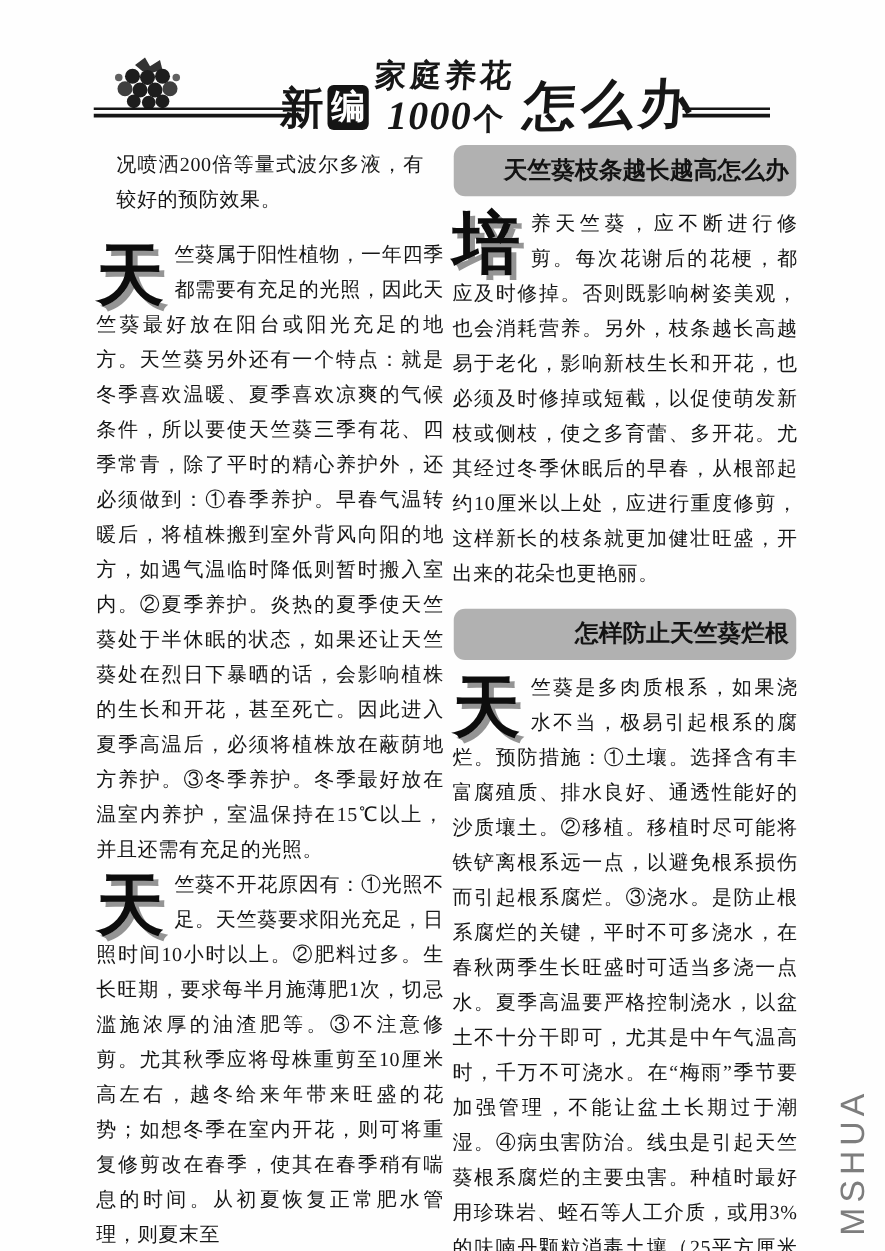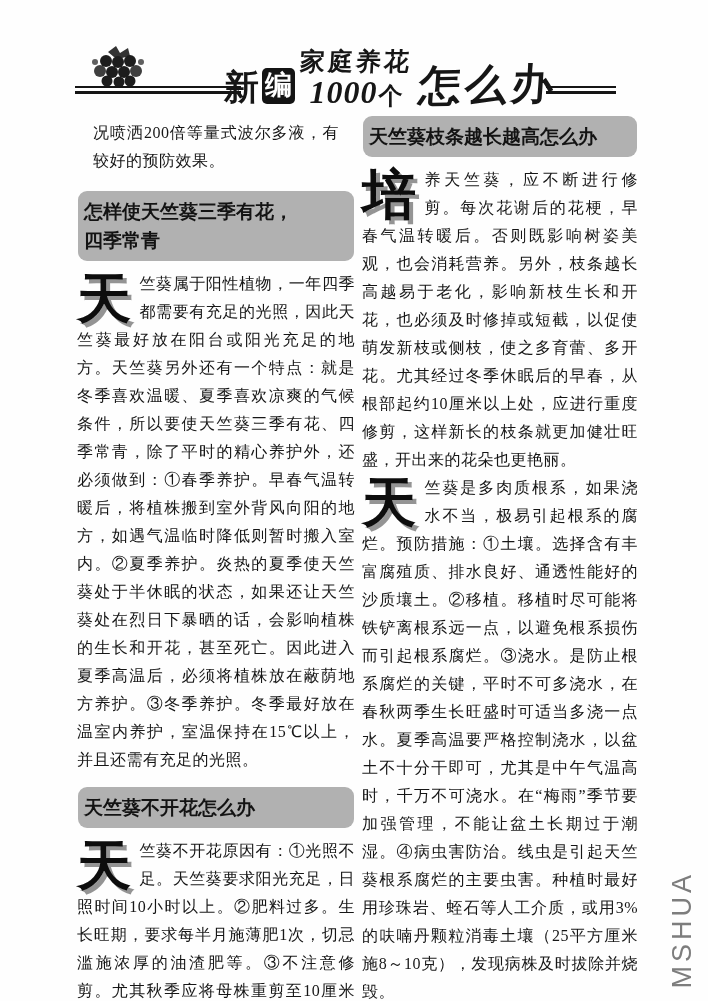--- a/index.html
+++ b/index.html
@@ -48,21 +48,21 @@
   .col-left  { left:77px;  }
   .col-right { left:362px; width:276px; }
 
   .body-text {
     margin:16px; font-size:16px; line-height:28px; letter-spacing:0.5px;
     text-align:justify; color:#161616;
   }
   .gray-heading {
     background:#b1b1b1; border-radius:9px;
     margin:13px 1px 9px; padding:6px 6px;
-    text-align:left; white-space:pre-line;
+    text-align:right; white-space:pre-line;
     font-family:"Liberation Sans",sans-serif;
     font-weight:bold; font-size:19px; line-height:29px; color:#131313;
   }
   .dropcap {
     float:left; font-weight:900; font-size:54px; line-height:50px;
     margin:4px 8px 0 0; color:#0d0d0d;
     text-shadow:4px 4px 0 rgba(20,20,20,0.45);
   }
   .section p { margin:0; }
 
@@ -112,45 +112,43 @@
         <span class="t-ge">个</span>
       </span>
     </span>
     <span class="t-main">怎么办</span>
   </div>
 
   <div class="col col-left">
     <p class="body-text">况喷洒200倍等量式波尔多液，有较好的预防效果。</p>
 
     <div class="section">
-      <div class="gray-heading">怎样使天竺葵三季有花，
-四季常青</div>
       <p class="body-text">
         <span class="dropcap">天</span><span>竺葵属于阳性植物，一年四季都需要有充足的光照，因此天竺葵最好放在阳台或阳光充足的地方。天竺葵另外还有一个特点：就是冬季喜欢温暖、夏季喜欢凉爽的气候条件，所以要使天竺葵三季有花、四季常青，除了平时的精心养护外，还必须做到：①春季养护。早春气温转暖后，将植株搬到室外背风向阳的地方，如遇气温临时降低则暂时搬入室内。②夏季养护。炎热的夏季使天竺葵处于半休眠的状态，如果还让天竺葵处在烈日下暴晒的话，会影响植株的生长和开花，甚至死亡。因此进入夏季高温后，必须将植株放在蔽荫地方养护。③冬季养护。冬季最好放在温室内养护，室温保持在15℃以上，并且还需有充足的光照。</span>
       </p>
     </div>
 
     <div class="section">
-      <div class="gray-heading">天竺葵不开花怎么办</div>
       <p class="body-text">
         <span class="dropcap">天</span><span>竺葵不开花原因有：①光照不足。天竺葵要求阳光充足，日照时间10小时以上。②肥料过多。生长旺期，要求每半月施薄肥1次，切忌滥施浓厚的油渣肥等。③不注意修剪。尤其秋季应将母株重剪至10厘米高左右，越冬给来年带来旺盛的花势；如想冬季在室内开花，则可将重复修剪改在春季，使其在春季稍有喘息的时间。从初夏恢复正常肥水管理，则夏末至</span>
       </p>
     </div>
   </div>
 
   <div class="col col-right">
 
     <div class="section">
       <div class="gray-heading">天竺葵枝条越长越高怎么办</div>
       <p class="body-text">
-        <span class="dropcap">培</span><span>养天竺葵，应不断进行修剪。每次花谢后的花梗，早春气温转暖后。否则既影响树姿美观，也会消耗营养。另外，枝条越长高越易于老化，影响新枝生长和开花，也必须及时修掉或短截，以促使萌发新枝或侧枝，使之多育蕾、多开花。尤其经过冬季休眠后的早春，从根部起约10厘米以上处，应进行重度修剪，这样新长的枝条就更加健壮旺盛，开出来的花朵也更艳丽。</span>
+        <span class="dropcap">培</span><span>养天竺葵，应不断进行修剪。每次花谢后的花梗，都应及时修掉。否则既影响树姿美观，也会消耗营养。另外，枝条越长高越易于老化，影响新枝生长和开花，也必须及时修掉或短截，以促使萌发新枝或侧枝，使之多育蕾、多开花。尤其经过冬季休眠后的早春，从根部起约10厘米以上处，应进行重度修剪，这样新长的枝条就更加健壮旺盛，开出来的花朵也更艳丽。</span>
       </p>
     </div>
 
     <div class="section">
+      <div class="gray-heading">怎样防止天竺葵烂根</div>
       <p class="body-text">
         <span class="dropcap">天</span><span>竺葵是多肉质根系，如果浇水不当，极易引起根系的腐烂。预防措施：①土壤。选择含有丰富腐殖质、排水良好、通透性能好的沙质壤土。②移植。移植时尽可能将铁铲离根系远一点，以避免根系损伤而引起根系腐烂。③浇水。是防止根系腐烂的关键，平时不可多浇水，在春秋两季生长旺盛时可适当多浇一点水。夏季高温要严格控制浇水，以盆土不十分干即可，尤其是中午气温高时，千万不可浇水。在“梅雨”季节要加强管理，不能让盆土长期过于潮湿。④病虫害防治。线虫是引起天竺葵根系腐烂的主要虫害。种植时最好用珍珠岩、蛭石等人工介质，或用3%的呋喃丹颗粒消毒土壤（25平方厘米施8～10克），发现病株及时拔除并烧毁。</span>
       </p>
     </div>
   </div>
 
   <div class="watermark">MSHUA</div>
 
 </div>
 

